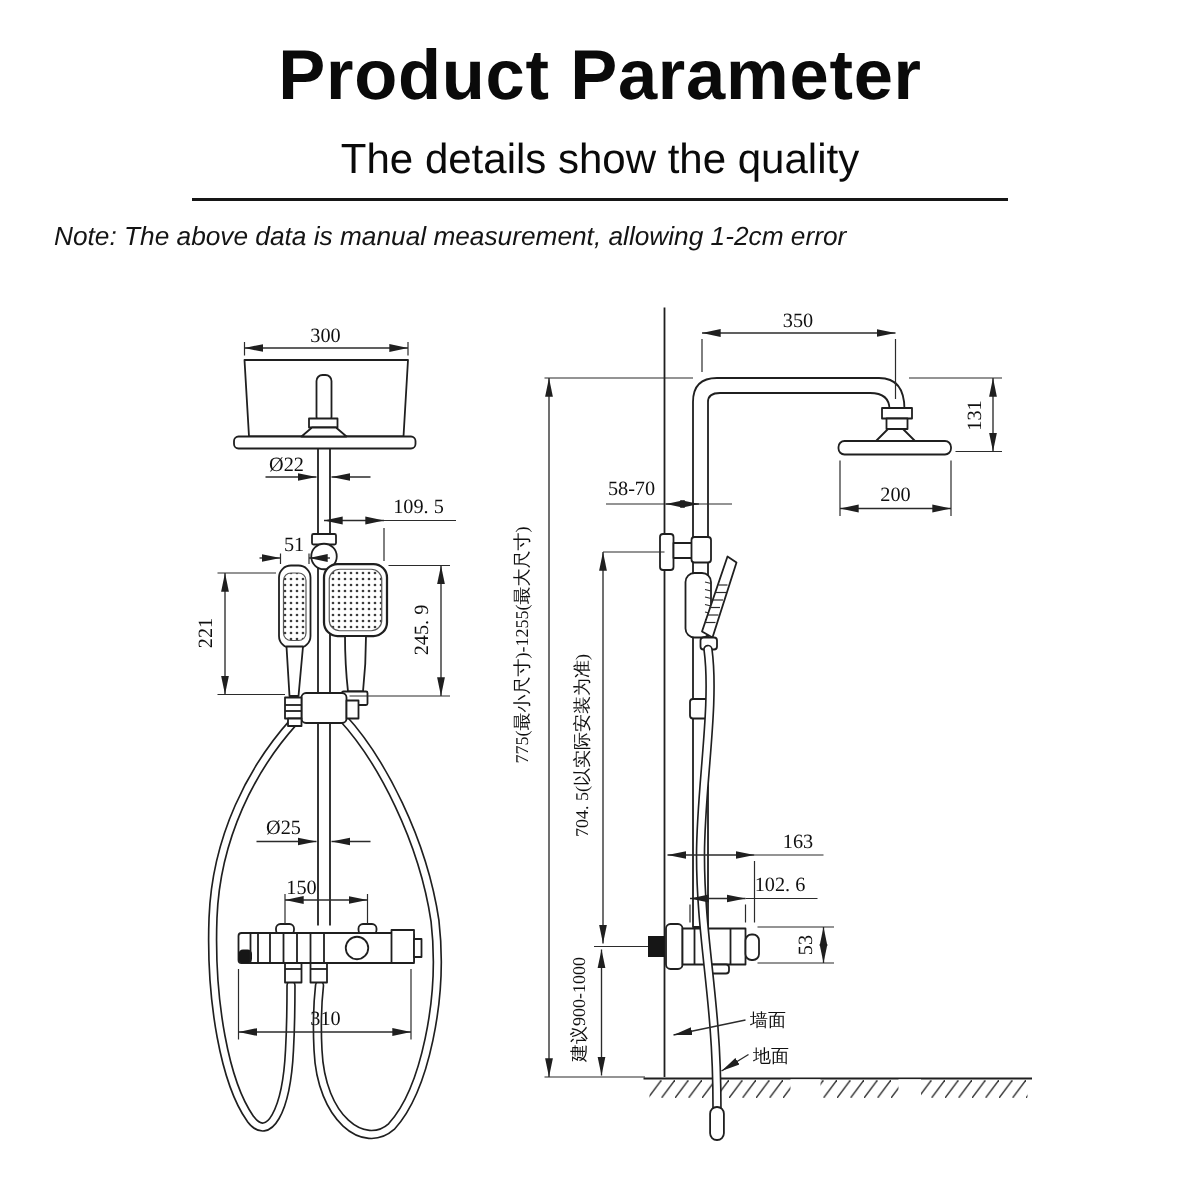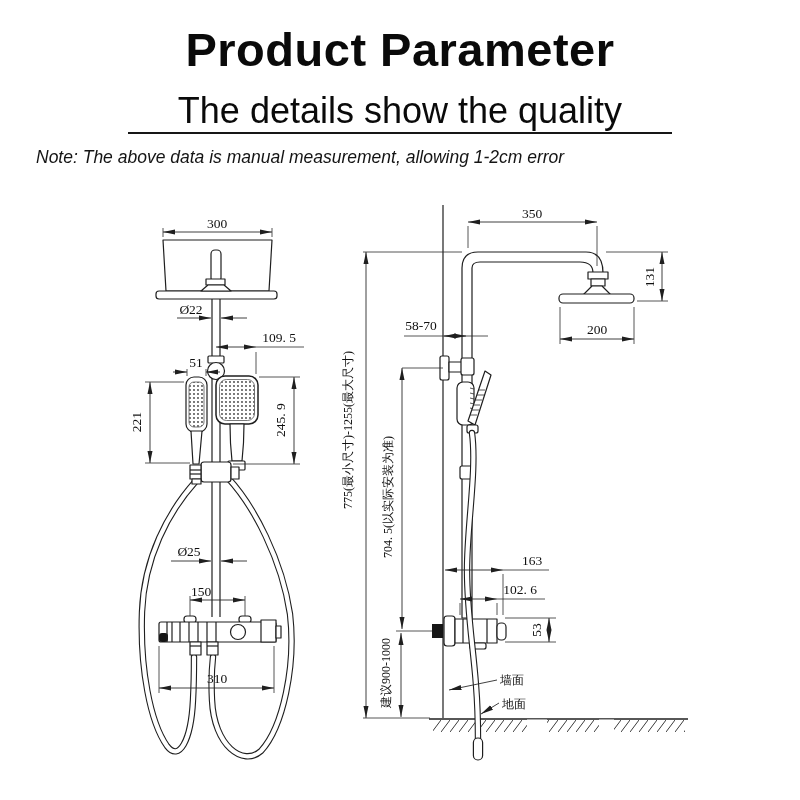--- a/index.html
+++ b/index.html
@@ -1,20 +1,20 @@
 <!DOCTYPE html>
 <html><head>
 <meta charset="utf-8">
 <style>
   html,body{margin:0;padding:0;background:#ffffff;}
   .page{position:relative;width:800px;height:800px;background:#fff;overflow:hidden;
         font-family:"Liberation Sans",sans-serif;color:#0d0d0d;}
   .hdr{position:absolute;top:22px;left:0;width:800px;text-align:center;}
   .hdr h1{margin:0;font-size:47px;font-weight:700;letter-spacing:0.5px;color:#0a0a0a;}
-  .hdr .sub{margin-top:13px;font-size:36px;font-weight:400;color:#0a0a0a;}
+  .hdr .sub{margin-top:13px;font-size:28px;font-weight:400;color:#0a0a0a;}
   .rule{position:absolute;top:132px;left:128px;width:544px;border-top:2px solid #161616;}
   .note{position:absolute;top:147px;left:0;width:800px;text-align:left;
         font-style:italic;font-size:17.5px;color:#141414;padding-left:36px;}
   svg{position:absolute;top:0;left:0;}
   .obj{stroke:#1f1f1f;stroke-width:1.2;fill:none;stroke-linejoin:round;}
   .objw{stroke:#1f1f1f;stroke-width:1.2;fill:#ffffff;stroke-linejoin:round;}
   .thin{stroke:#2b2b2b;stroke-width:0.8;fill:none;}
   .diml{stroke:#2b2b2b;stroke-width:0.9;fill:none;}
   .hoseb{stroke:#1f1f1f;stroke-width:6.4;fill:none;stroke-linecap:round;}
   .hosew{stroke:#ffffff;stroke-width:4.2;fill:none;stroke-linecap:round;}

